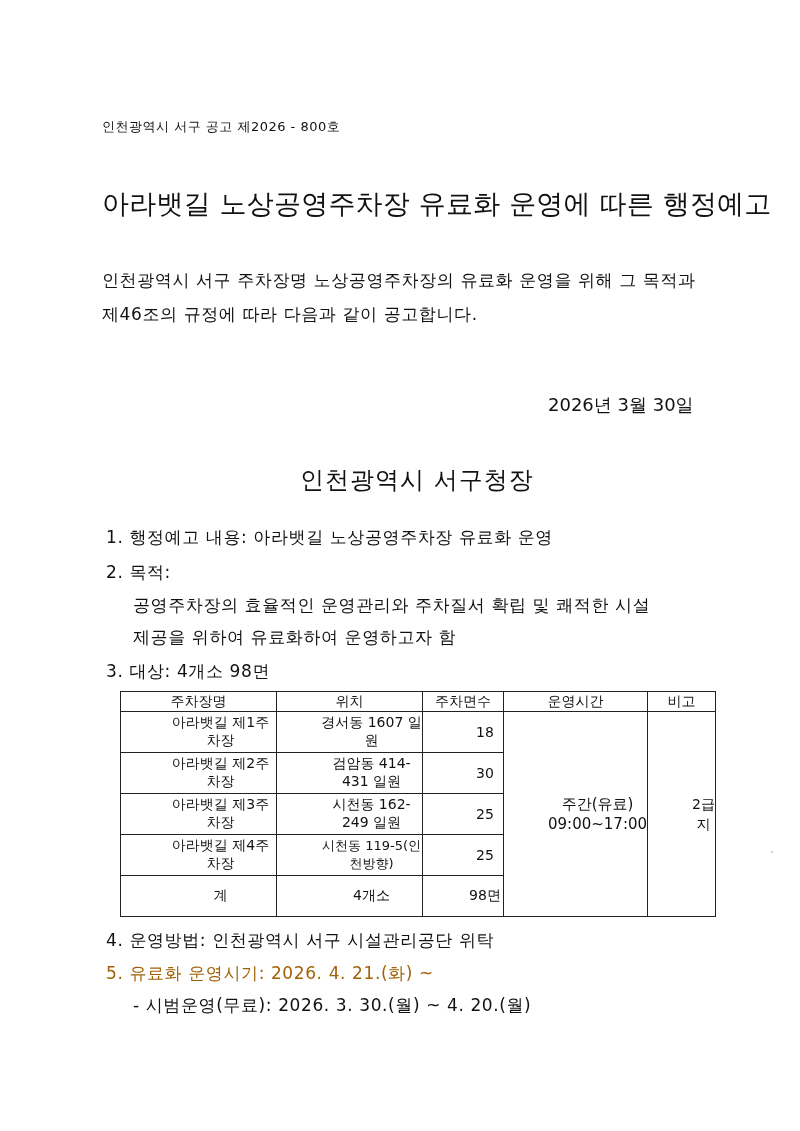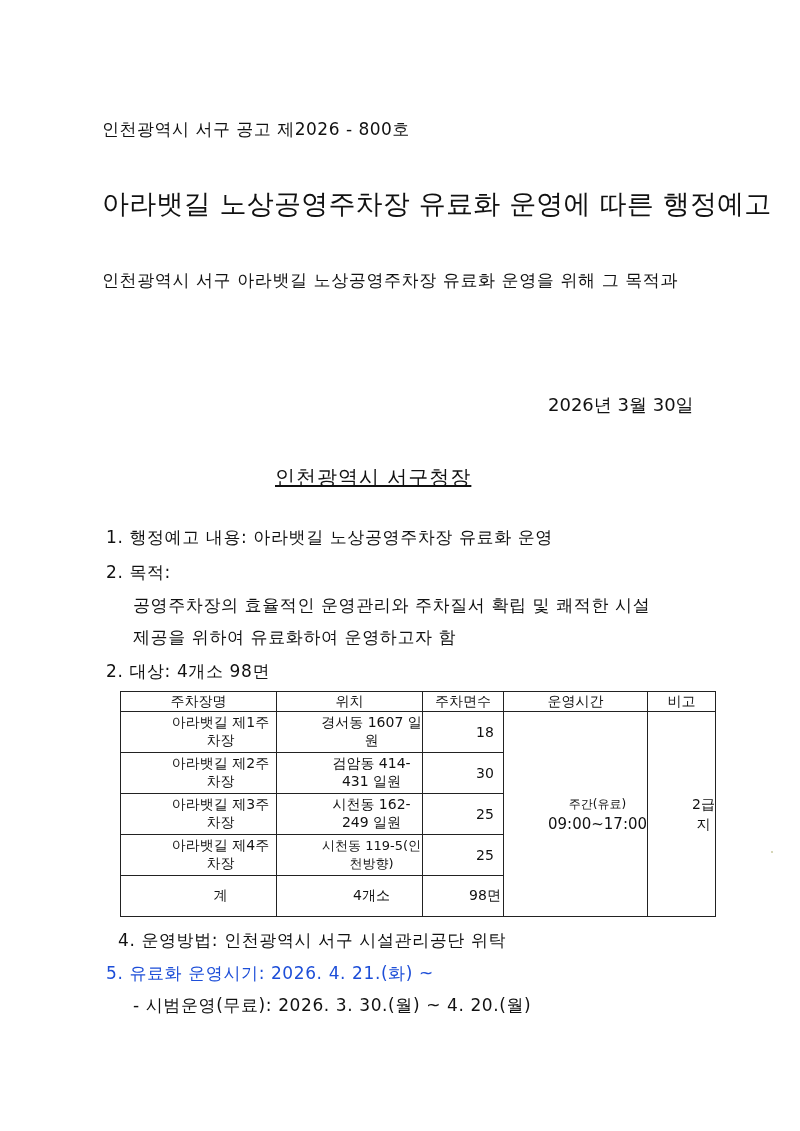--- a/index.html
+++ b/index.html
@@ -3,34 +3,34 @@
   <meta charset="utf-8">
   <style>
     html, body { margin: 0; padding: 0; }
     body {
       width: 800px; height: 1131px; background: #ffffff;
       position: relative; overflow: hidden;
       font-family: "DejaVu Sans", "Liberation Sans", sans-serif;
       color: #111111;
     }
     .abs { position: absolute; white-space: nowrap; }
-    .notice-no { left: 102px; top: 118px; font-size: 17px; letter-spacing: 0.5px; }
+    .notice-no { left: 102px; top: 118px; font-size: 13px; letter-spacing: 0.5px; }
     .title { left: 102px; top: 186px; font-size: 27px; letter-spacing: 0.2px; }
     .body-p { left: 102px; top: 264px; width: 620px; font-size: 17px; line-height: 33.5px; white-space: normal; letter-spacing: 0.6px; }
     .body-p .line { display: block; white-space: nowrap; }
     .date { left: 548px; top: 393px; font-size: 18px; }
-    .issuer { left: 275px; top: 464px; font-size: 20px; letter-spacing: 1px; text-decoration: underline; }
+    .issuer { left: 300px; top: 464px; font-size: 24px; letter-spacing: 1px; }
     .sec { font-size: 17px; letter-spacing: 0.6px; }
     .s1 { left: 106px; top: 526px; }
     .s2 { left: 106px; top: 561px; }
     .s2a { left: 133px; top: 594px; }
     .s2b { left: 133px; top: 626px; }
     .s3 { left: 106px; top: 660px; }
-    .s4 { left: 118px; top: 929px; }
-    .s5 { left: 106px; top: 962px; color: #1d4ed8; }
+    .s4 { left: 106px; top: 929px; }
+    .s5 { left: 106px; top: 962px; color: #a16207; }
     .s5a { left: 133px; top: 994px; }
 
     table.lots {
       position: absolute; left: 120px; top: 691px;
       border-collapse: collapse; font-size: 14px;
     }
     table.lots td, table.lots th {
       border: 1.5px solid #222; text-align: center; padding: 0; font-weight: normal;
     }
     table.lots th { height: 19px; font-size: 14px; }
@@ -39,47 +39,48 @@
     .merged { vertical-align: middle; line-height: 20px; }
     .dot { position: absolute; left: 771px; top: 851px; width: 2px; height: 2px; background: #c9c9a0; border-radius: 1px; }
   </style>
 </head>
 <body>
 
 <div class="abs notice-no">인천광역시 서구 공고 제2026 - 800호</div>
 <div class="abs title">아라뱃길 노상공영주차장 유료화 운영에 따른 행정예고</div>
 
 <div class="abs body-p">
-  <span class="line"> 인천광역시 서구 아라뱃길 노상공영주차장 유료화 운영을 위해 그 목적과</span>
+  <span class="line"> 인천광역시 서구 주차장명 노상공영주차장의 유료화 운영을 위해 그 목적과</span>
+  <span class="line">제46조의 규정에 따라 다음과 같이 공고합니다.</span>
 </div>
 
 <div class="abs date">2026년 3월 30일</div>
 <div class="abs issuer">인천광역시 서구청장</div>
 
 <div class="abs sec s1">1. 행정예고 내용: 아라뱃길 노상공영주차장 유료화 운영</div>
 <div class="abs sec s2">2. 목적:</div>
 <div class="abs sec s2a">공영주차장의 효율적인 운영관리와 주차질서 확립 및 쾌적한 시설</div>
 <div class="abs sec s2b">제공을 위하여 유료화하여 운영하고자 함</div>
-<div class="abs sec s3">2. 대상: 4개소 98면</div>
+<div class="abs sec s3">3. 대상: 4개소 98면</div>
 
 <table class="lots">
   <tbody>
       <tr>
     <th class="c1">주차장명</th>
     <th class="c2">위치</th>
     <th class="c3">주차면수</th>
     <th class="c4">운영시간</th>
     <th class="c5">비고</th>
   </tr>
   <tr>
     <td>아라뱃길 제1주차장</td>
     <td>경서동 1607 일원</td>
     <td>18</td>
     <td rowspan="5" class="merged">
-      <div style="font-size:12px;">주간(유료)</div>
+      <div style="font-size:15px;">주간(유료)</div>
       <div style="font-size:15px;">09:00~17:00</div>
     </td>
     <td rowspan="5" class="merged">2급지</td>
   </tr>
   <tr>
     <td>아라뱃길 제2주차장</td>
     <td>검암동 414-431 일원</td>
     <td>30</td>
   </tr>
   <tr>

